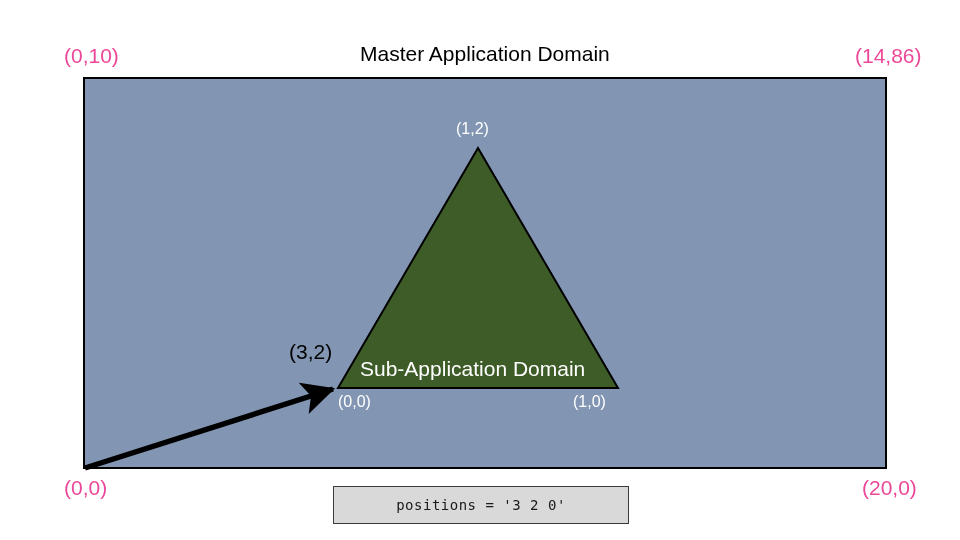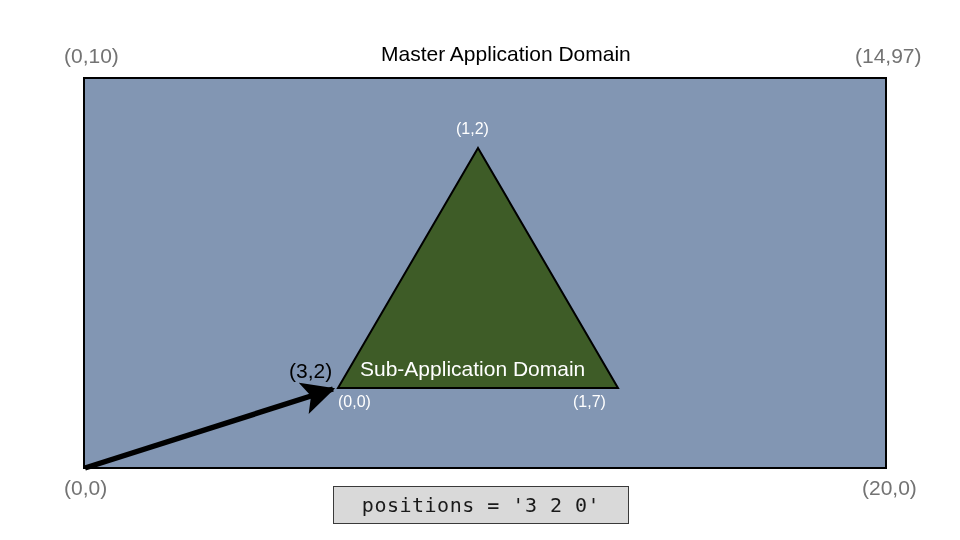--- a/index.html
+++ b/index.html
@@ -27,32 +27,31 @@
   .lbl {
     position: absolute;
     white-space: nowrap;
     font-family: "Liberation Sans", sans-serif;
     line-height: 1;
   }
 
   
   .corner-lbl {
     font-size: 21px;
-    color: #737373;
+    color: #ec4899;
     font-weight: 400;
   }
 
   
   #diagram-title {
     font-size: 21px;
     color: #000000;
     font-weight: 400;
     left: 360px;
     top: 43px;
-    margin-left: 21px;
   }
 
   
   .white-lbl {
     font-size: 16px;
     color: #ffffff;
     font-weight: 400;
   }
 
   #sub-domain-label {
@@ -62,40 +61,40 @@
     left: 360px;
     top: 358px;
   }
 
   
   #offset-label {
     font-size: 21px;
     color: #000000;
     font-weight: 400;
     left: 289px;
-    top: 360px;
+    top: 341px;
   }
 
   
   #positions-box {
     position: absolute;
     left: 333px;
     top: 486px;
     width: 296px;
     height: 38px;
     box-sizing: border-box;
     background: #d9d9d9;
     border: 1.6px solid #3a3a3a;
     display: flex;
     align-items: center;
     justify-content: center;
   }
   #positions-text {
     font-family: "DejaVu Sans Mono", monospace;
-    font-size: 20px;
+    font-size: 14px;
     color: #1a1a1a;
     letter-spacing: 0.5px;
     white-space: pre;
   }
 </style>
 </head>
 <body>
 
 <svg id="canvas" viewBox="0 0 960 540" xmlns="http://www.w3.org/2000/svg">
   <defs>
@@ -108,31 +107,31 @@
 
   <polygon points="478,148 618,388 338,388" fill="#3e5c27" stroke="#000000" stroke-width="2"></polygon>
 
   <line x1="85" y1="468" x2="333" y2="389" stroke="#000000" stroke-width="5.5" marker-end="url(#arrowhead)"></line>
 </svg>
 
 <div class="lbl" id="diagram-title">Master Application Domain</div>
 
 <div class="lbl corner-lbl" style="left:64px; top:45px;">(0,10)</div>
 
-<div class="lbl corner-lbl" style="left:855px; top:45px;">(14,97)</div>
+<div class="lbl corner-lbl" style="left:855px; top:45px;">(14,86)</div>
 
 <div class="lbl corner-lbl" style="left:64px; top:477px;">(0,0)</div>
 
 <div class="lbl corner-lbl" style="left:862px; top:477px;">(20,0)</div>
 
 <div class="lbl white-lbl" style="left:456px; top:121px;">(1,2)</div>
 
 <div class="lbl" id="sub-domain-label">Sub-Application Domain</div>
 
 <div class="lbl white-lbl" style="left:338px; top:394px;">(0,0)</div>
 
-<div class="lbl white-lbl" style="left:573px; top:394px;">(1,7)</div>
+<div class="lbl white-lbl" style="left:573px; top:394px;">(1,0)</div>
 
 <div class="lbl" id="offset-label">(3,2)</div>
 
 <div id="positions-box">
   <span id="positions-text">positions = '3 2 0'</span>
 </div>
 
 </body></html>

